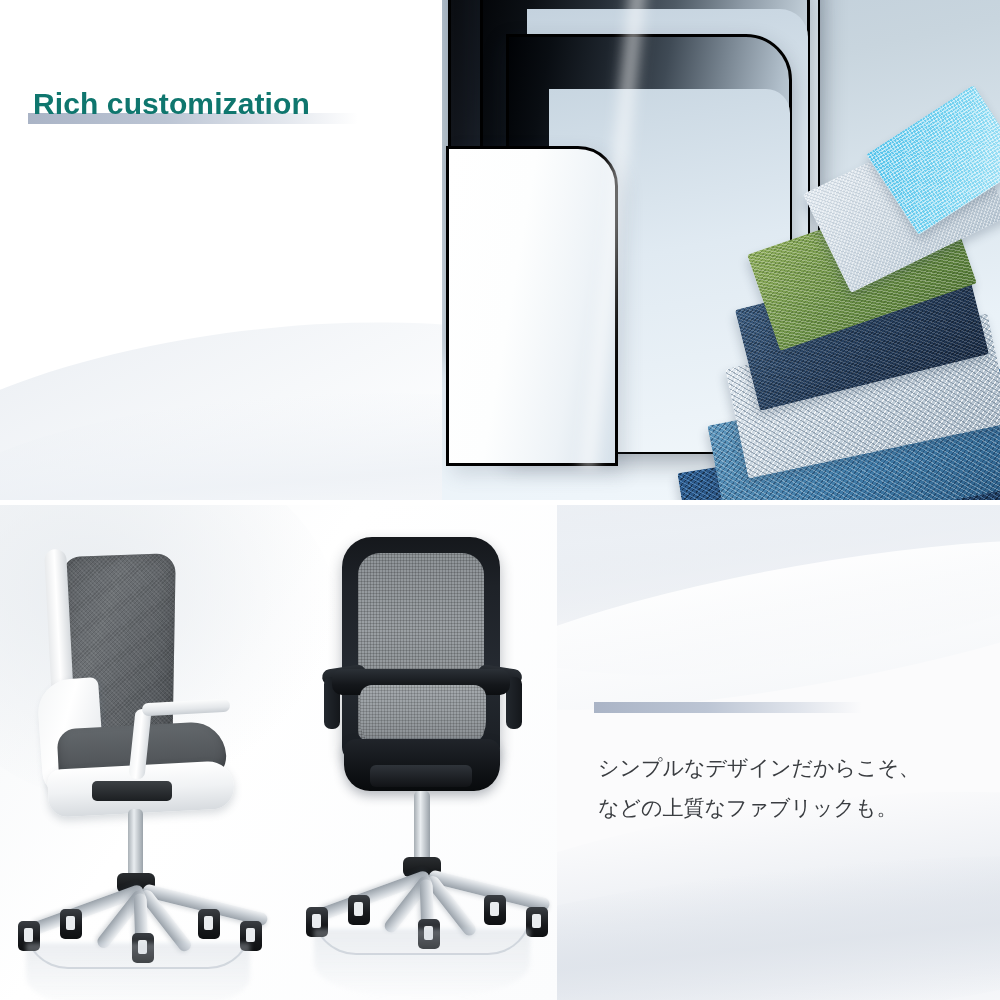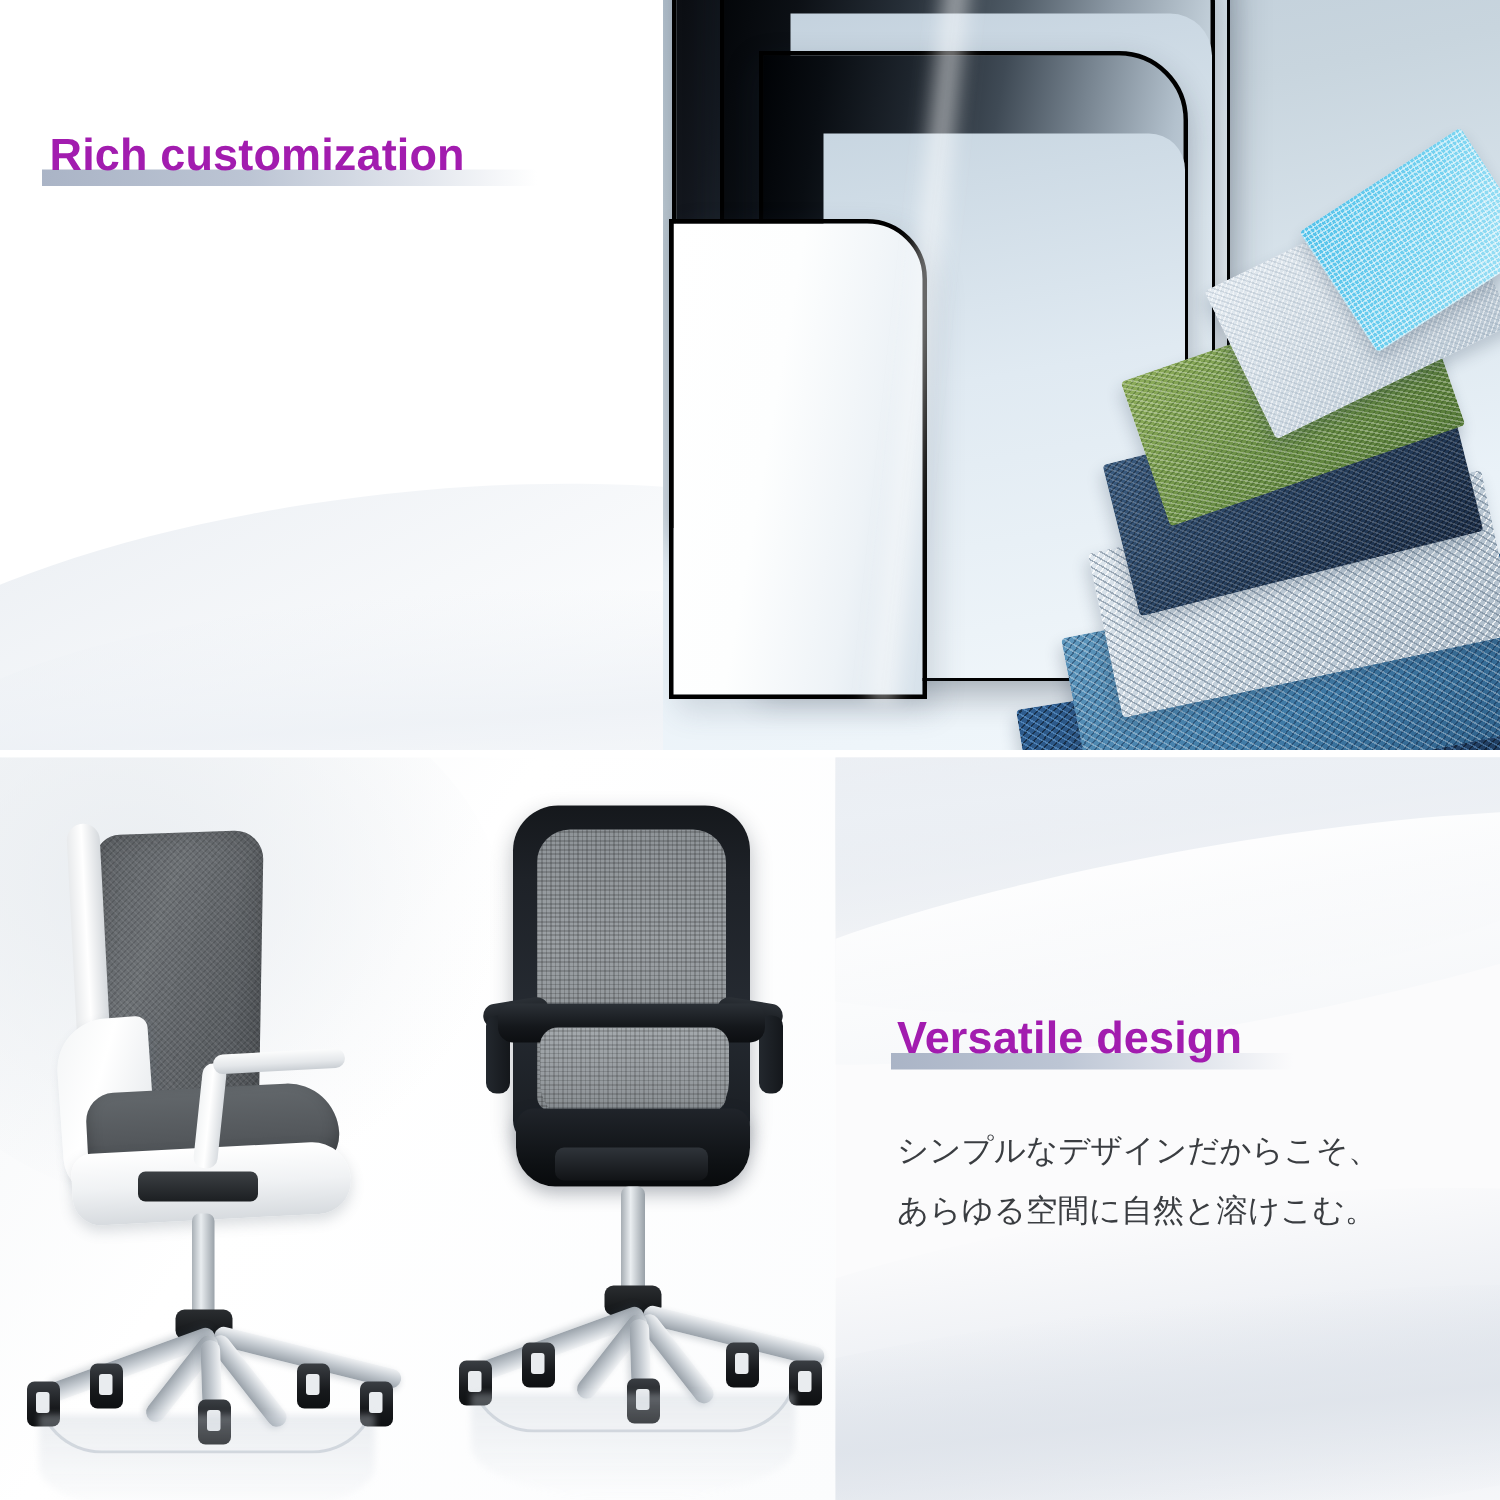--- a/index.html
+++ b/index.html
@@ -215,21 +215,21 @@
   .caster::after { content:""; position:absolute; left:6px; top:7px; width:9px; height:14px;
     border-radius:2px; background:#e9ecef; }
   .arcwire { position:absolute; left:16px; top:44px; width:228px; height:44px;
     border:2px solid rgba(170,180,192,.5); border-top:none;
     border-radius:0 0 114px 114px; }
   .reflect { position:absolute; left:18px; top:62px; width:224px; height:70px;
     background:linear-gradient(180deg, rgba(205,212,220,.38) 0%, rgba(255,255,255,0) 100%);
     border-radius:0 0 50% 50%; filter:blur(2px); }
 
   
-  .heading { position:absolute; font-size:30px; font-weight:bold; color:#a21caf;
+  .heading { position:absolute; font-size:30px; font-weight:bold; color:#0f766e;
     letter-spacing:.1px; white-space:nowrap; z-index:5; }
   .hl-bar { position:absolute; height:11px; z-index:4;
     background:linear-gradient(90deg,#aab4c6 0%,#bcc5d4 42%,rgba(205,212,224,.55) 78%,rgba(255,255,255,0) 100%); }
   .body-jp { position:absolute; font-size:21px; line-height:40px; color:#3a3d41;
     white-space:pre-line; z-index:5; }
 
   .h-rich   { left:33px; top:87px; }
   .bar-rich { left:28px; top:113px; width:330px; }
   .p-rich   { left:33px; top:159px; }
 
@@ -345,17 +345,16 @@
       <div class="wave wv5"></div>
       <div class="wave wv3"></div>
       <div class="wave wv4"></div>
     </div>
   </div>
 
   <div class="hl-bar bar-rich"></div>
   <div class="heading h-rich">Rich customization</div>
 
   <div class="hl-bar bar-vers"></div>
-  <div class="heading h-vers">Versatile design</div>
   <div class="body-jp p-vers">シンプルなデザインだからこそ、
-あらゆる空間に自然と溶けこむ。</div>
+などの上質なファブリックも。</div>
 
 </div>
 
 </body></html>

